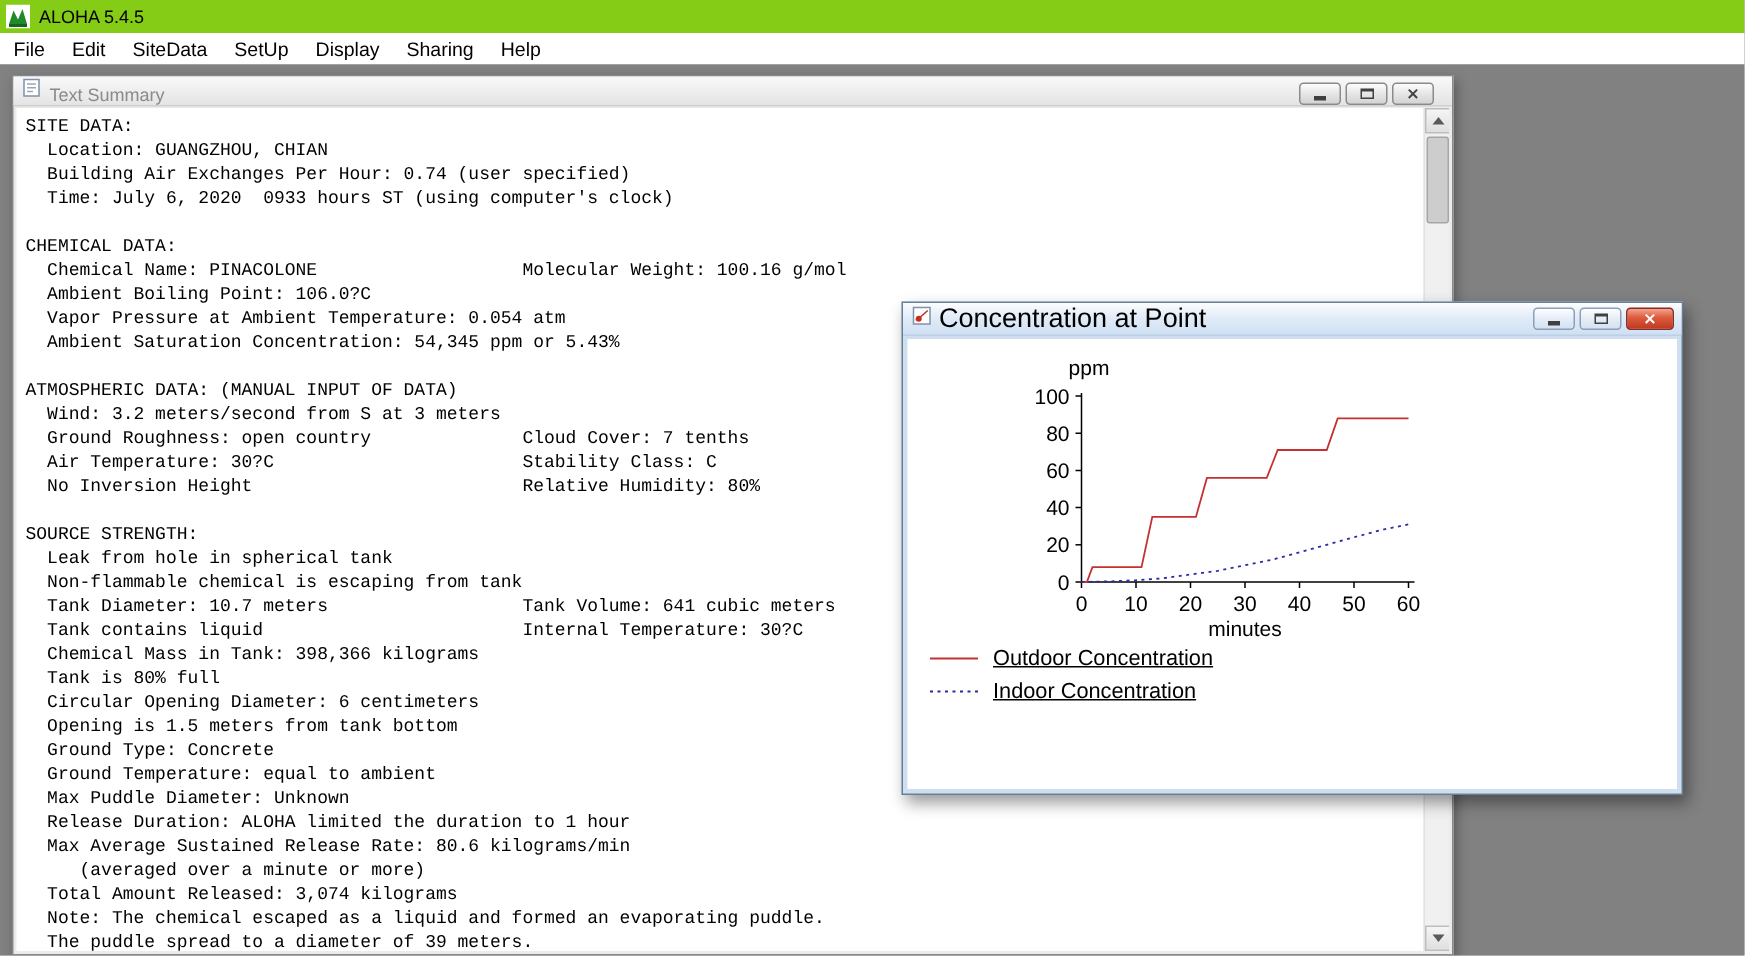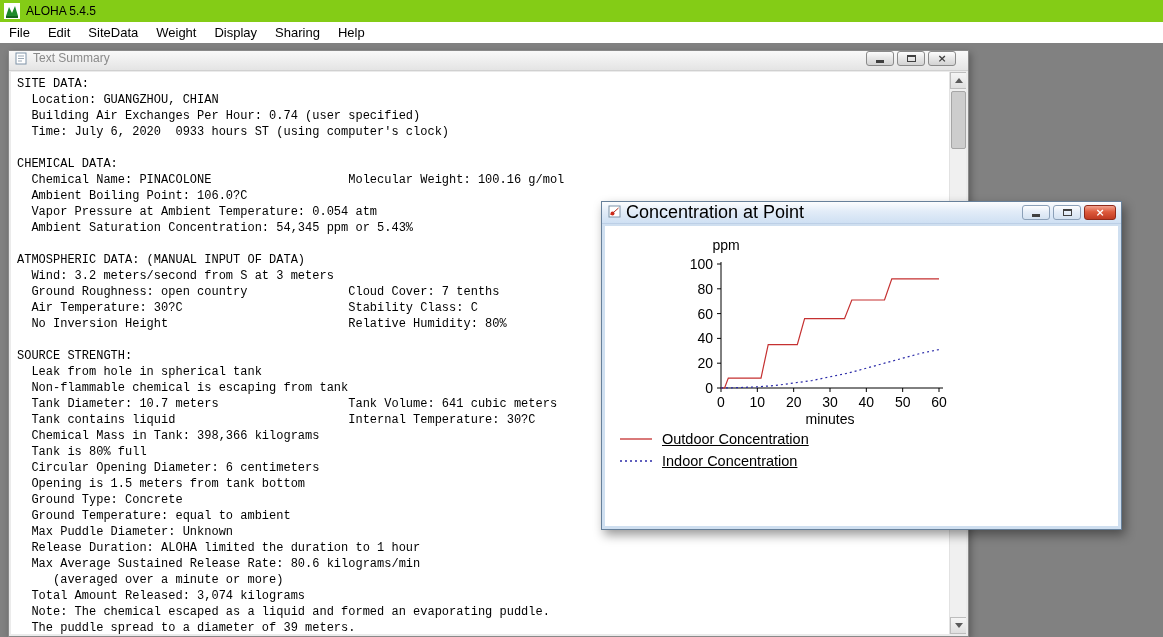--- a/index.html
+++ b/index.html
@@ -33,21 +33,21 @@
   .glyph-max { width:9px; height:7px; border:1px solid #404040; border-top-width:2px; }
   .glyph-close-txt { font-size:11px; line-height:11px; font-weight:bold; color:#404040;
     font-family:"DejaVu Sans", sans-serif; }
 
   
   .ts-window {
     position:absolute; left:8px; top:50px; width:961px; height:587px;
     background:#ebebeb; border:1px solid #898989; box-shadow:2px 3px 7px rgba(0,0,0,0.30);
   }
   .ts-titlebar {
-    height:20px; display:flex; align-items:flex-start; padding:0 12px 0 6px;
+    height:20px; display:flex; align-items:flex-end; padding:0 12px 0 6px;
     background:linear-gradient(#f9f9f9,#e4e4e4); border-bottom:1px solid #d0d0d0;
   }
   .ts-title { font-size:12px; color:#8a8a8a; margin-left:5px; }
   .ts-content {
     position:absolute; left:2px; right:2px; top:21px; bottom:2px;
     background:#ffffff; overflow:hidden;
   }
   .ts-text {
     position:absolute; left:6px; top:4px; right:22px; margin:0;
     font-family:"Liberation Mono","DejaVu Sans Mono",monospace;
@@ -113,21 +113,21 @@
       <rect x="2" y="13" width="12" height="2" fill="#14641d"></rect>
     </svg>
   </span>
   <span class="app-title">ALOHA 5.4.5</span>
 </div>
 
 <div class="menubar">
   <span class="menu-item">File</span>
   <span class="menu-item">Edit</span>
   <span class="menu-item">SiteData</span>
-  <span class="menu-item">Weight</span>
+  <span class="menu-item">SetUp</span>
   <span class="menu-item">Display</span>
   <span class="menu-item">Sharing</span>
   <span class="menu-item">Help</span>
 </div>
 
 <div class="desktop"></div>
 
 <div class="ts-window">
   <div class="ts-titlebar">
     <span>

